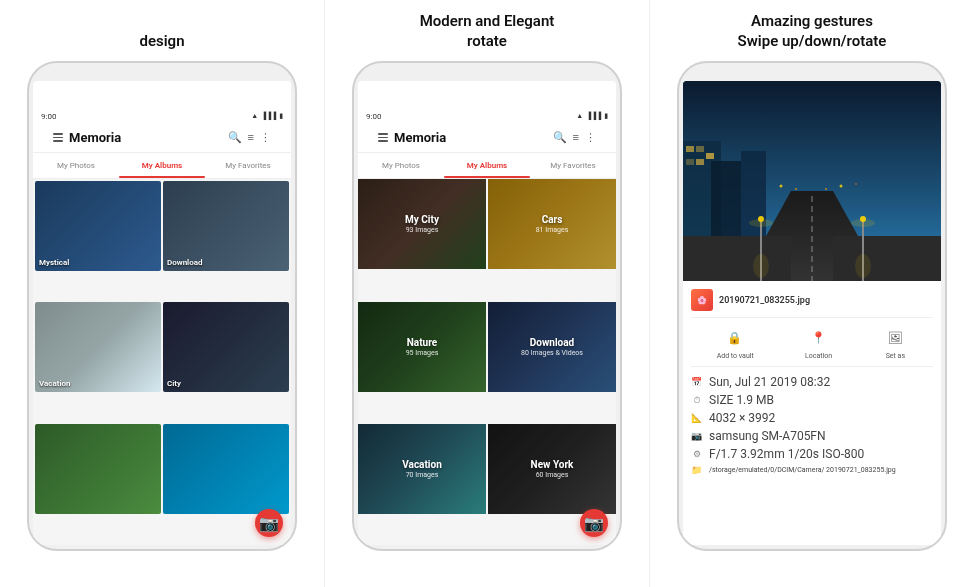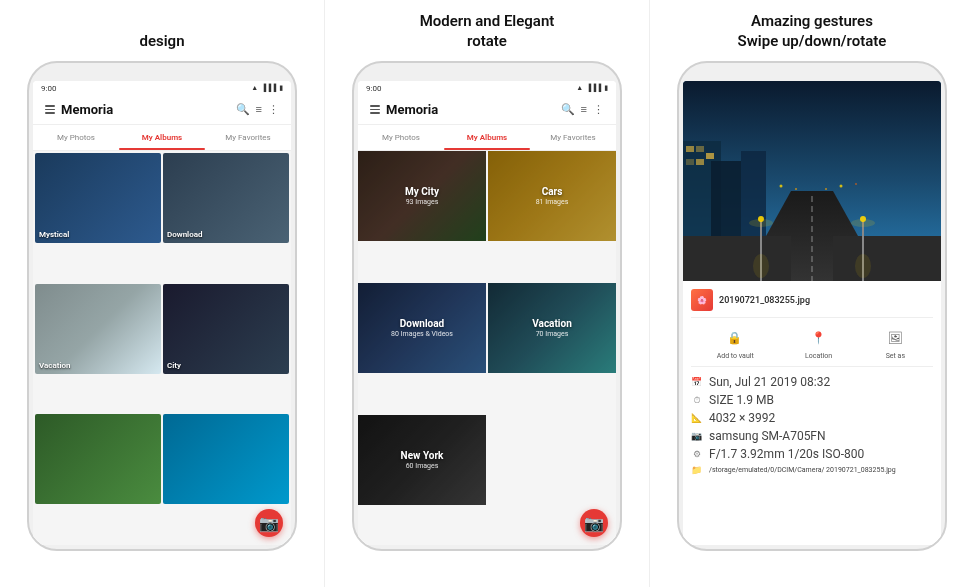--- a/index.html
+++ b/index.html
@@ -81,33 +81,34 @@
     
     .status-bar {
       display: flex;
       justify-content: space-between;
       align-items: center;
       padding: 0 8px;
       font-size: 8px;
       color: #333;
       background: #fff;
       height: 14px;
+      margin-top: 28px;
     }
     .status-icons {
       display: flex;
       gap: 3px;
       align-items: center;
       font-size: 7px;
     }
 
     
     .app-bar {
       display: flex;
       align-items: center;
-      padding: 4px 12px;
+      padding: 4px 20px;
       background: #fff;
       border-bottom: 1px solid #eee;
       height: 30px;
     }
     .app-bar-title {
       font-size: 13px;
       font-weight: 700;
       color: #111;
       flex: 1;
       margin-left: 6px;
@@ -465,20 +466,26 @@
           <div class="album-cell bg-forest-dark">
             <div class="album-overlay">
               <span class="album-name">My City</span>
               <span class="album-count">93 Images</span>
             </div>
           </div>
           <div class="album-cell bg-car-gold">
             <div class="album-overlay">
               <span class="album-name">Cars</span>
               <span class="album-count">81 Images</span>
+            </div>
+          </div>
+          <div class="album-cell bg-nature-green">
+            <div class="album-overlay">
+              <span class="album-name">Nature</span>
+              <span class="album-count">95 Images</span>
             </div>
           </div>
           <div class="album-cell bg-city-blue">
             <div class="album-overlay">
               <span class="album-name">Download</span>
               <span class="album-count">80 Images &amp; Videos</span>
             </div>
           </div>
           <div class="album-cell bg-vacation">
             <div class="album-overlay">

